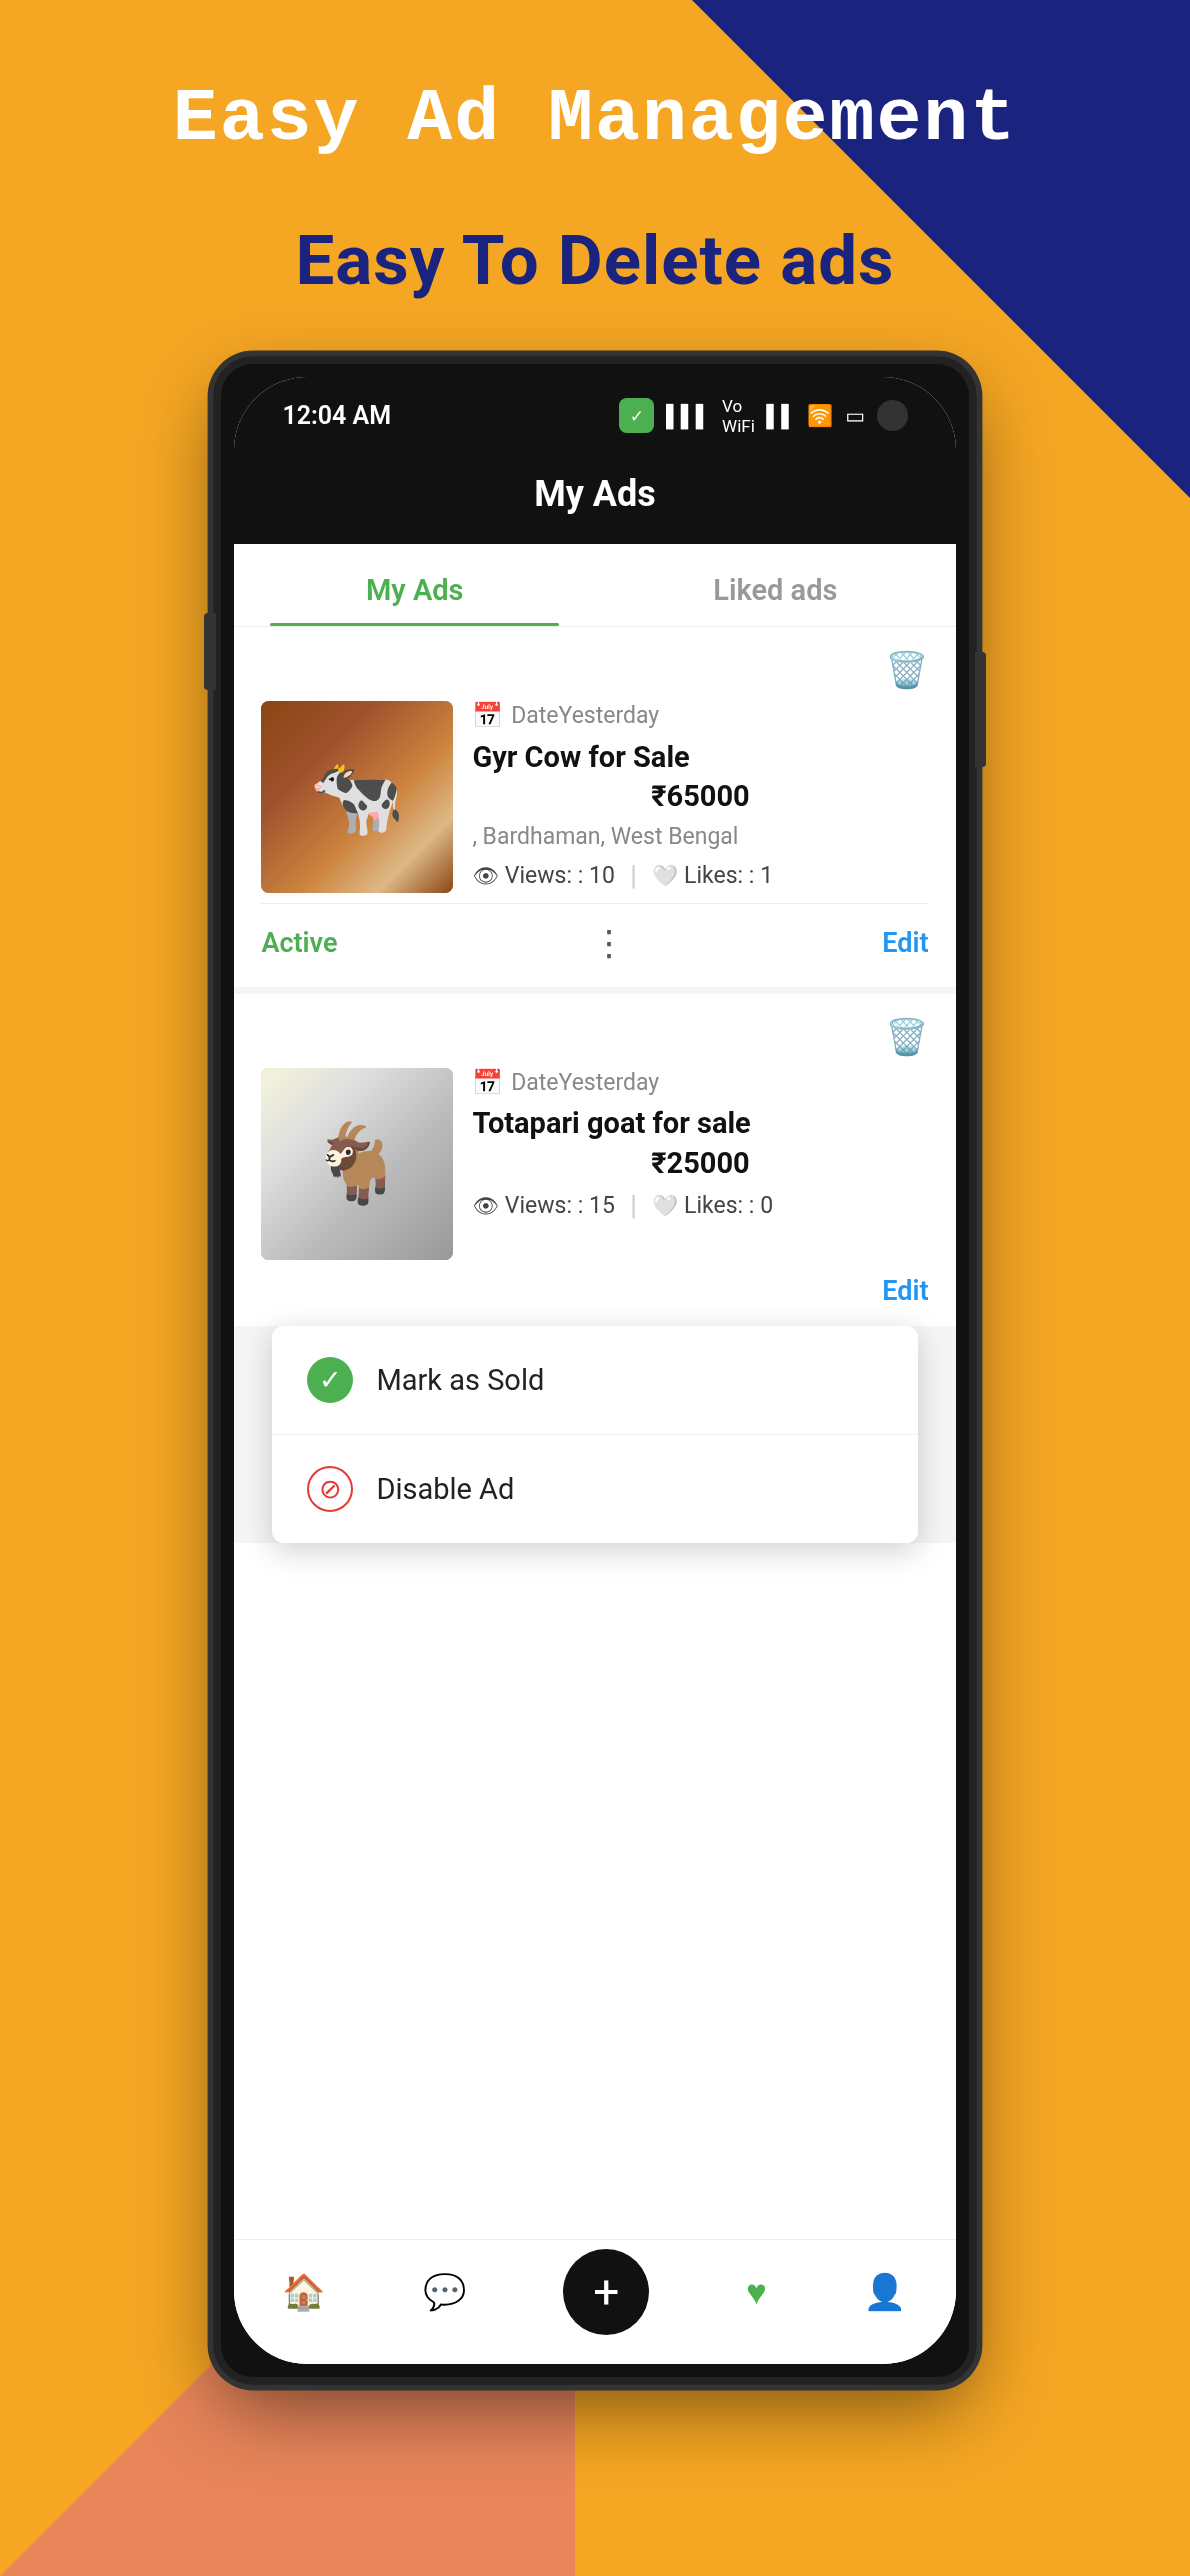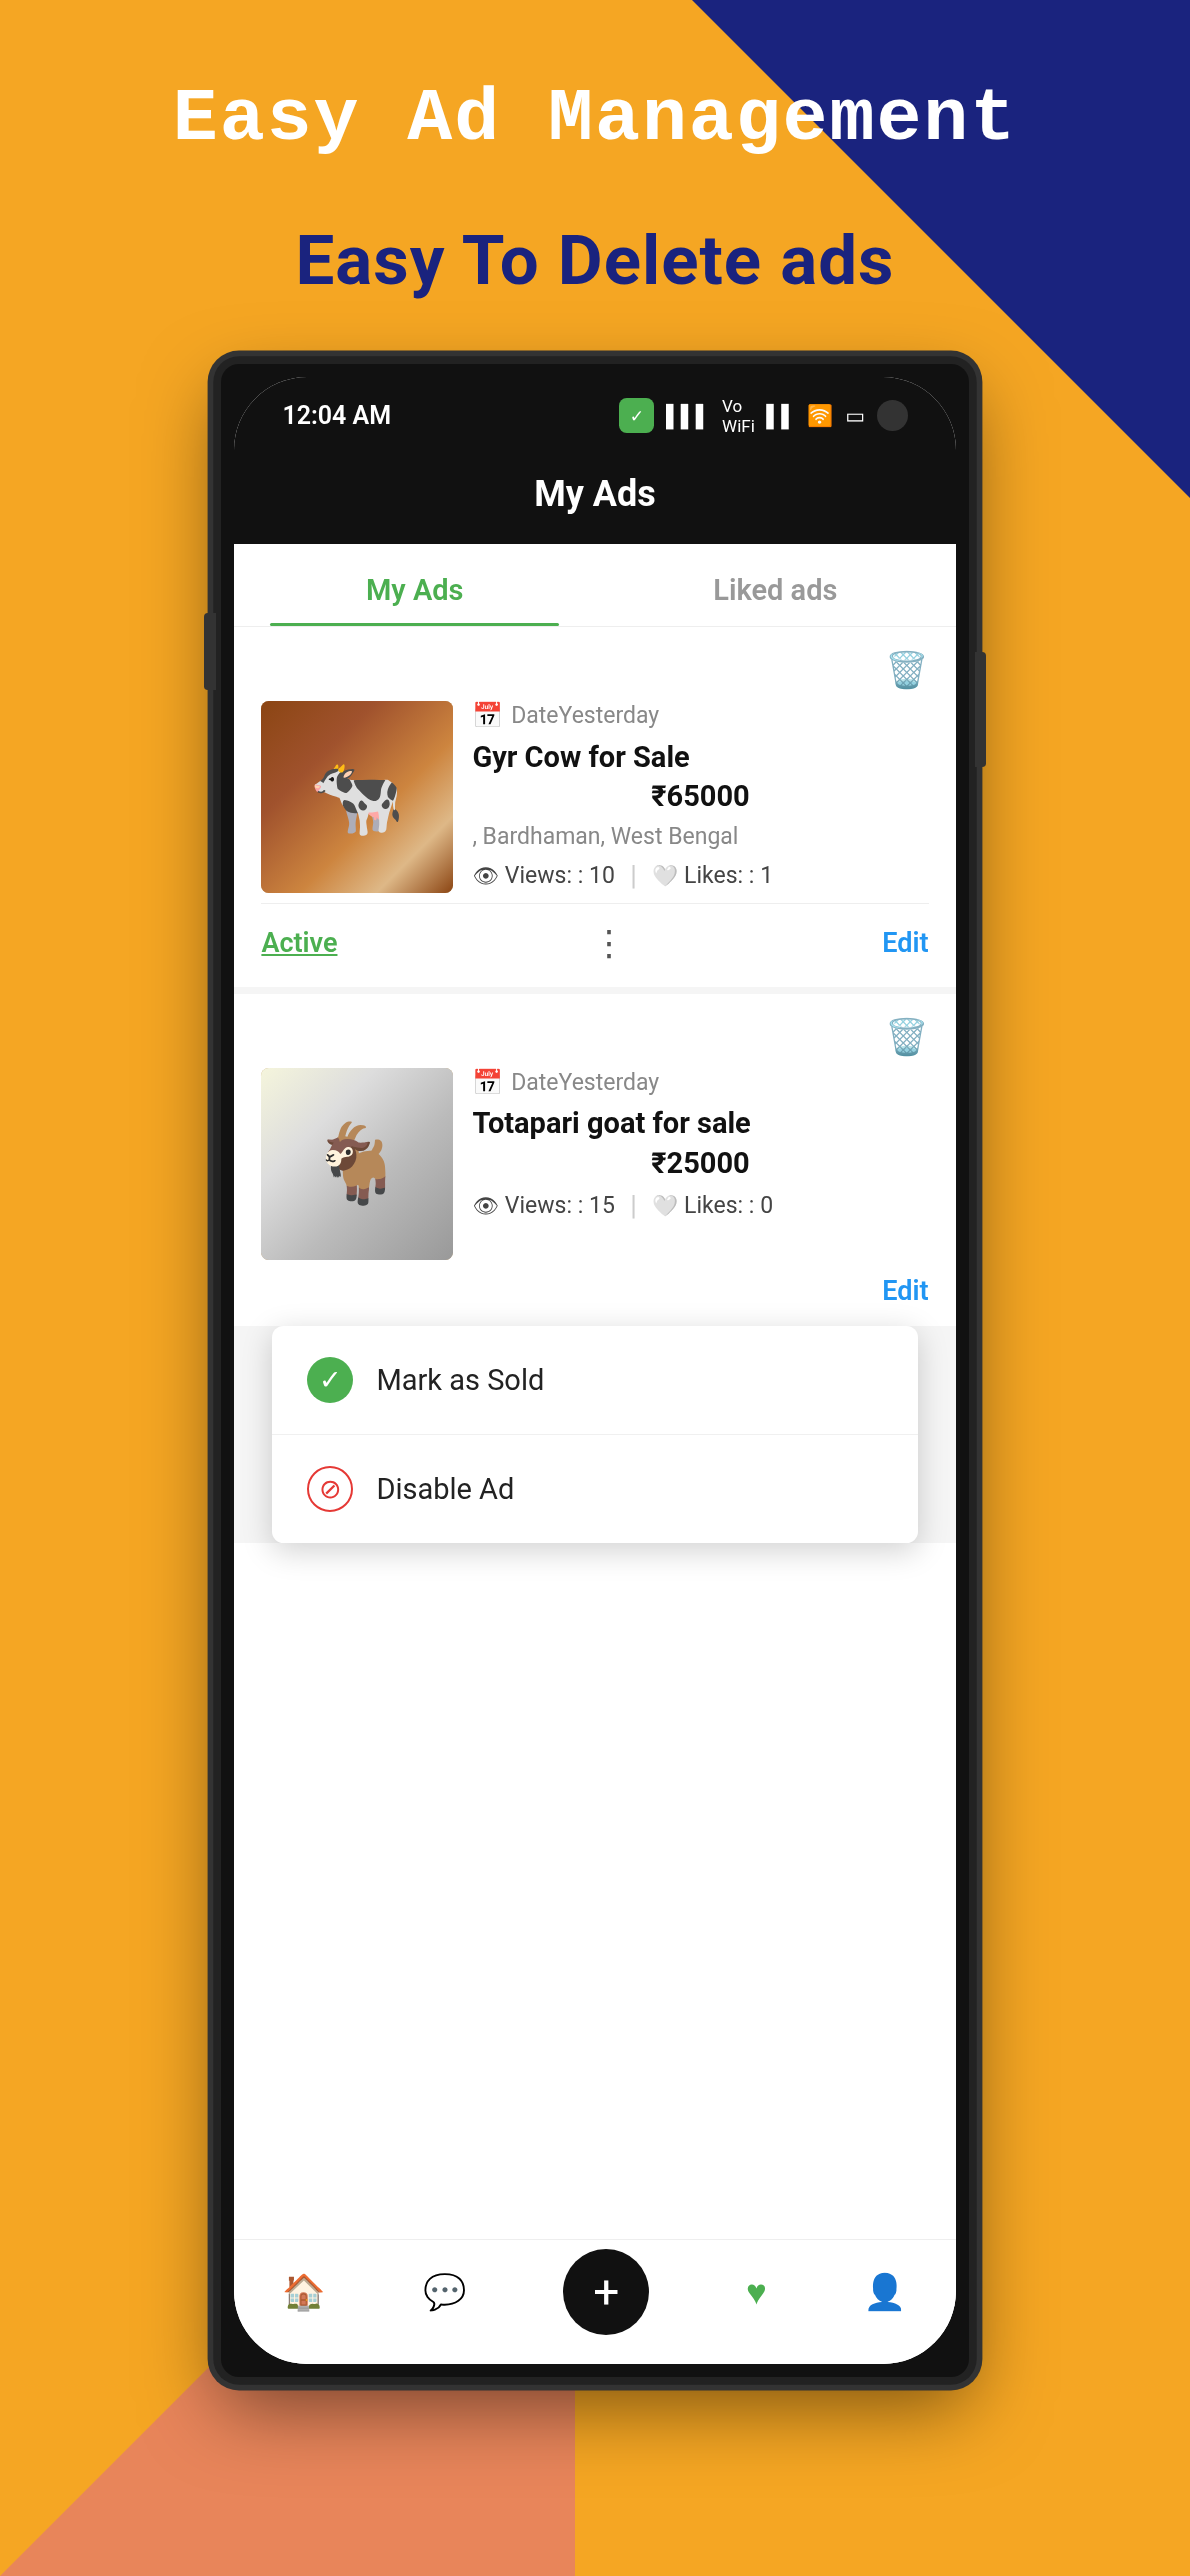--- a/index.html
+++ b/index.html
@@ -68,21 +68,21 @@
       width: 748px;
       height: 2013px;
     }
     .phone-frame {
       position: absolute;
       top: 0;
       left: 0;
       width: 100%;
       height: 100%;
       background: #111;
-      border-radius: 18px;
+      border-radius: 32px;
       box-shadow:
         0 0 0 7.7px #222,
         0 0 0 13.4px #333,
         0 29px 77px rgba(0,0,0,0.5);
     }
     
     .phone-frame::before {
       content: '';
       position: absolute;
       left: -17px;
@@ -295,21 +295,20 @@
       align-items: center;
       justify-content: space-between;
       padding-top: 19px;
       margin-top: 9.6px;
       border-top: 1px solid #eee;
     }
     .status-active {
       color: #4CAF50;
       font-size: 27px;
       font-weight: 600;
-      text-decoration: underline;
     }
     .more-btn {
       font-size: 35px;
       color: #555;
       cursor: pointer;
       letter-spacing: 1.9px;
     }
     .edit-btn {
       color: #2196F3;
       font-size: 27px;

